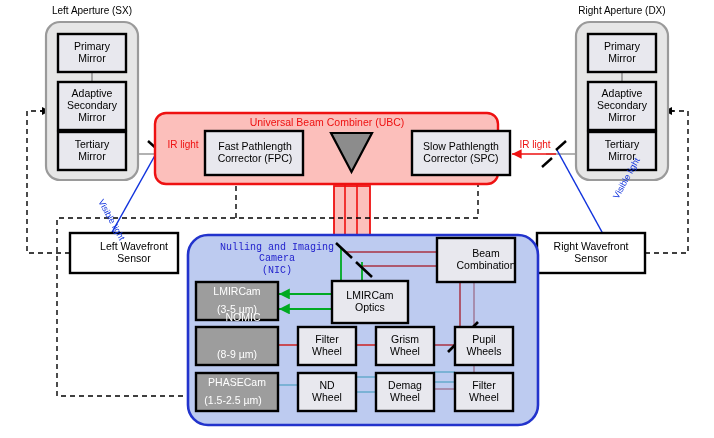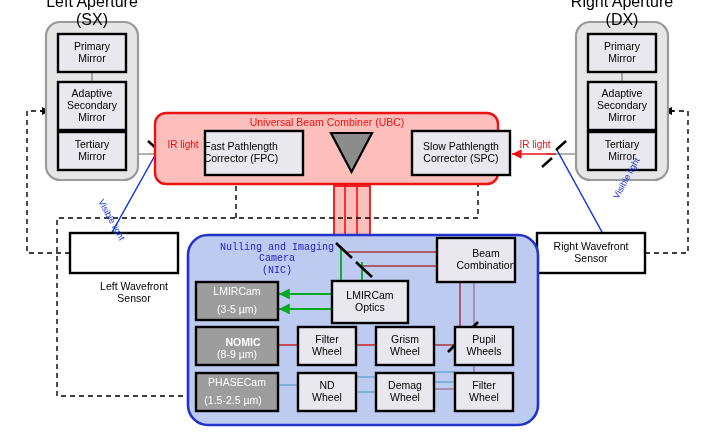--- a/index.html
+++ b/index.html
@@ -28,21 +28,21 @@
     text-align: center;
     line-height: 1.12;
     color: #000;
     white-space: pre-line;
     display: flex;
     align-items: center;
     justify-content: center;
     pointer-events: none;
   }
   .box-txt { font-size: 10.5px; }
-  .aperture-title { font-size: 16px; }
+  .aperture-title { font-size: 10px; }
   .gray-det { color: #ffffff; font-size: 10.5px; }
   .ubc-title { color: #ee1111; font-size: 10.5px; }
   .nic-title { color: #2222cc; font-size: 10px; font-family: Liberation Mono, monospace; }
   .ir-lbl { color: #ee1111; font-size: 10px; font-weight: normal; }
   .vis-lbl {
     color: #1133dd; font-size: 9px;
     position: absolute;
     transform-origin: 0 0;
   }
 </style>
@@ -213,49 +213,49 @@
 
   <div class="lbl box-txt" style="left:588px; top:34px; width:68px; height:38px;">Primary
 Mirror</div>
   <div class="lbl box-txt" style="left:588px; top:82px; width:68px; height:48px;">Adaptive
 Secondary
 Mirror</div>
   <div class="lbl box-txt" style="left:588px; top:132px; width:68px; height:38px;">Tertiary
 Mirror</div>
 
   <div class="lbl ubc-title" style="left:215px; top:115px; width:224px; height:15px;">Universal Beam Combiner (UBC)</div>
-  <div class="lbl box-txt" style="left:192px; top:131px; width:98px; height:44px;">Fast Pathlength
+  <div class="lbl box-txt" style="left:206px; top:131px; width:98px; height:44px;">Fast Pathlength
 Corrector (FPC)</div>
   <div class="lbl box-txt" style="left:412px; top:131px; width:98px; height:44px;">Slow Pathlength
 Corrector (SPC)</div>
   <div class="lbl ir-lbl" style="left:160px; top:138px; width:46px; height:13px;">IR light</div>
   <div class="lbl ir-lbl" style="left:512px; top:138px; width:46px; height:13px;">IR light</div>
 
   <div class="vis-lbl" style="left:104px; top:198px; transform:rotate(61deg); text-align:center; line-height:1.05;">Visible
 light</div>
   <div class="vis-lbl" style="left:612px; top:196px; transform:rotate(-61deg); text-align:center; line-height:1.05;">Visible
 light</div>
 
-  <div class="lbl box-txt" style="left:70px; top:233px; width:128px; height:40px;margin-top:40px;">Left Wavefront
+  <div class="lbl box-txt" style="left:70px; top:233px; width:128px; height:40px;">Left Wavefront
 Sensor</div>
   <div class="lbl box-txt" style="left:537px; top:233px; width:108px; height:40px;">Right Wavefront
 Sensor</div>
 
   <div class="lbl nic-title" style="left:196px; top:243px; width:150px; height:32px; justify-content:flex-start; text-align:center; padding-left:6px;">Nulling and Imaging Camera
 (NIC)</div>
 
   <div class="lbl box-txt" style="left:447px; top:238px; width:78px; height:44px;">Beam
 Combination</div>
   <div class="lbl box-txt" style="left:332px; top:281px; width:76px; height:42px;">LMIRCam
 Optics</div>
 
   <div class="lbl gray-det" style="left:196px; top:282px; width:82px; height:19px;">LMIRCam</div>
   <div class="lbl gray-det" style="left:196px; top:300px; width:82px; height:19px;">(3-5 µm)</div>
 
-  <div class="lbl gray-det" style="left:196px; top:333px; width:94px; height:19px;font-weight:bold;">NOMIC</div>
+  <div class="lbl gray-det" style="left:196px; top:308px; width:94px; height:19px;">NOMIC</div>
   <div class="lbl gray-det" style="left:196px; top:345px; width:82px; height:19px;">(8-9 µm)</div>
 
   <div class="lbl gray-det" style="left:196px; top:373px; width:82px; height:19px;">PHASECam</div>
   <div class="lbl gray-det" style="left:194px; top:391px; width:78px; height:19px;">(1.5-2.5 µm)</div>
 
   <div class="lbl box-txt" style="left:298px; top:327px; width:58px; height:38px;">Filter
 Wheel</div>
   <div class="lbl box-txt" style="left:376px; top:327px; width:58px; height:38px;">Grism
 Wheel</div>
   <div class="lbl box-txt" style="left:455px; top:327px; width:58px; height:38px;">Pupil

